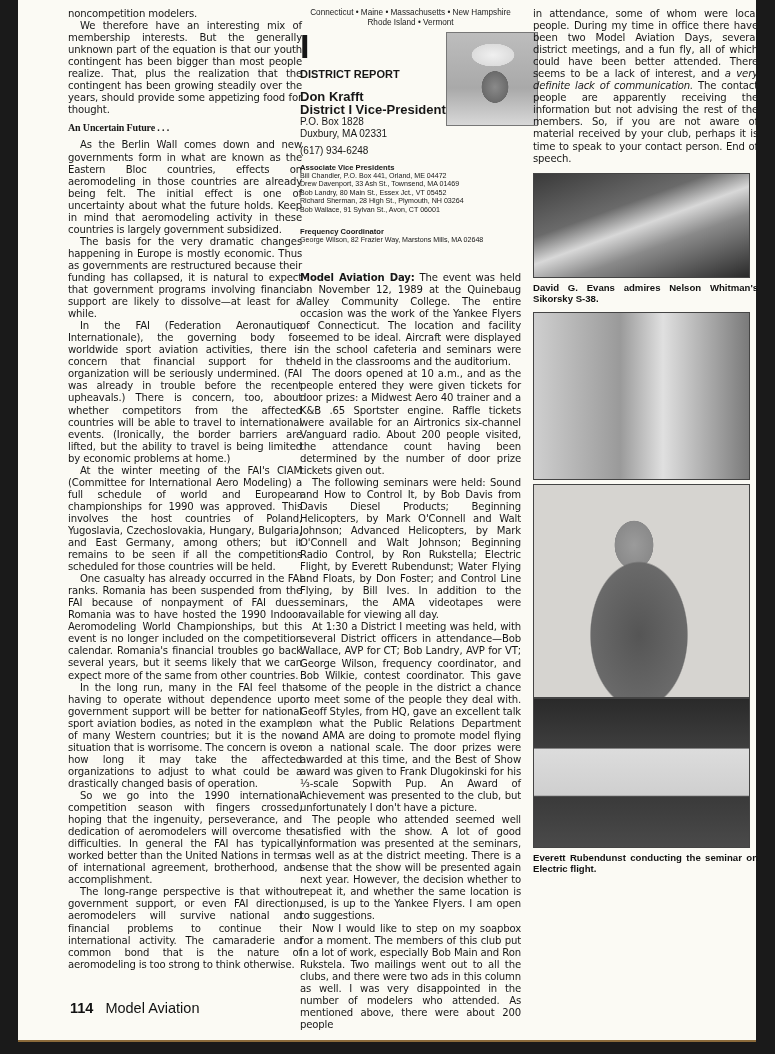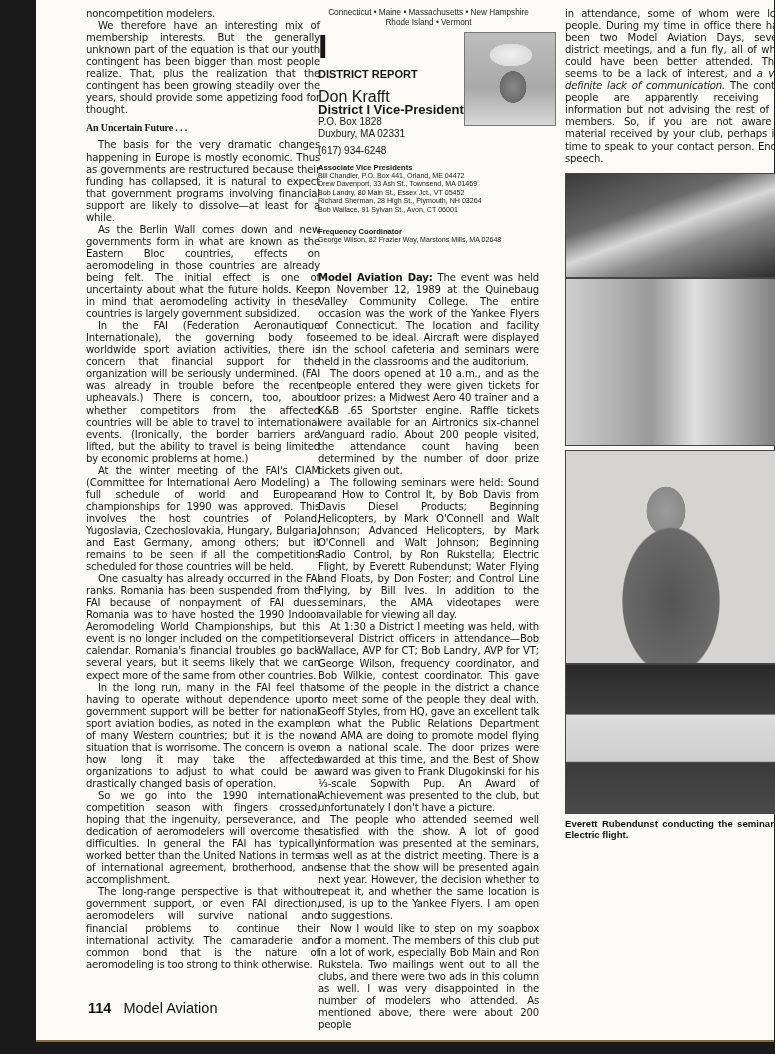--- a/index.html
+++ b/index.html
@@ -6,51 +6,50 @@
   body {
     width: 775px; height: 1054px; overflow: hidden;
     background: #1a1a1a;
     position: relative;
     font-family: "DejaVu Sans", sans-serif;
   }
   .page {
     position: absolute; left: 18px; top: 0; width: 738px; height: 1040px;
     background: #fbfaf4;
     box-shadow: 0 2px 0 #8a6a3a;
-    margin-left: 18px;
   }
   .col {
     position: absolute; top: 8px;
     font-family: "DejaVu Sans", sans-serif;
     font-size: 10.1px; line-height: 12.05px; color: #161616;
     text-align: justify; letter-spacing: -0.15px;
   }
   .col p { margin: 0; text-indent: 12px; }
   .col p.noindent { text-indent: 0; }
   .col h3 {
     margin: 6px 0 5px 0; font-size: 10px; font-weight: bold; text-indent: 0; font-family: Liberation Serif, serif;
   }
   #col1 { left: 50px; width: 234px; }
   #col2 { left: 282px; width: 221px; top: 28px; }
-  #col3 { left: 529px; width: 225px; }
+  #col3 { left: 515px; width: 225px; }
 
   .states {
     font-family: "Liberation Sans", sans-serif; font-size: 8.2px; line-height: 10px;
     text-align: center; color: #222; letter-spacing: 0;
   }
   .district-numeral {
     font-family: "Liberation Sans", sans-serif; font-weight: bold;
     font-size: 34px; line-height: 30px; margin-top: 3px; letter-spacing: 0;
   }
   .report-title {
     font-family: "Liberation Sans", sans-serif; font-weight: bold; font-size: 11px;
     line-height: 18px; margin-top: 4px; letter-spacing: 0;
   }
   .vp-name {
-    font-family: "Liberation Sans", sans-serif; font-weight: normal; font-size: 16px;
+    font-family: "Liberation Sans", sans-serif; font-weight: bold; font-size: 13px;
     line-height: 15px; margin-top: 6px; letter-spacing: 0;
   }
   .vp-title { font-family: "Liberation Sans", sans-serif; font-weight: bold; font-size: 13px; line-height: 12px; letter-spacing: 0;}
   .vp-addr { font-family: "Liberation Sans", sans-serif; font-size: 10px; line-height: 12px; letter-spacing: 0;}
   .vp-phone { font-family: "Liberation Sans", sans-serif; font-size: 10px; line-height: 10px; margin-top: 6px; letter-spacing: 0;}
   .small-head { font-family: "Liberation Sans", sans-serif; font-weight: bold; font-size: 7.6px; line-height: 9px; margin-top: 7px; letter-spacing: 0;}
   .small-line { font-family: "Liberation Sans", sans-serif; font-size: 7.1px; line-height: 8.4px; letter-spacing: 0; text-align: left;}
 
   .headshot {
     position: absolute; left: 146px; top: 24px; width: 90px; height: 92px;
@@ -91,22 +90,22 @@
 </style>
 </head>
 <body>
 
 <div class="page">
 
   <div class="col" id="col1">
     <p class="noindent">noncompetition modelers.</p>
     <p>We therefore have an interesting mix of membership interests. But the generally unknown part of the equation is that our youth contingent has been bigger than most people realize. That, plus the realization that the contingent has been growing steadily over the years, should provide some appetizing food for thought.</p>
     <h3>An Uncertain Future . . .</h3>
+    <p>As the Berlin Wall comes down and new governments form in what are known as the Eastern Bloc countries, effects on aeromodeling in those countries are already being felt. The initial effect is one of uncertainty about what the future holds. Keep in mind that aeromodeling activity in these countries is largely government subsidized.</p>
     <p>The basis for the very dramatic changes happening in Europe is mostly economic. Thus as governments are restructured because their funding has collapsed, it is natural to expect that government programs involving financial support are likely to dissolve—at least for a while.</p>
-    <p>As the Berlin Wall comes down and new governments form in what are known as the Eastern Bloc countries, effects on aeromodeling in those countries are already being felt. The initial effect is one of uncertainty about what the future holds. Keep in mind that aeromodeling activity in these countries is largely government subsidized.</p>
     <p>In the FAI (Federation Aeronautique Internationale), the governing body for worldwide sport aviation activities, there is concern that financial support for the organization will be seriously undermined. (FAI was already in trouble before the recent upheavals.) There is concern, too, about whether competitors from the affected countries will be able to travel to international events. (Ironically, the border barriers are lifted, but the ability to travel is being limited by economic problems at home.)</p>
     <p>At the winter meeting of the FAI's CIAM (Committee for International Aero Modeling) a full schedule of world and European championships for 1990 was approved. This involves the host countries of Poland, Yugoslavia, Czechoslovakia, Hungary, Bulgaria, and East Germany, among others; but it remains to be seen if all the competitions scheduled for those countries will be held.</p>
     <p>One casualty has already occurred in the FAI ranks. Romania has been suspended from the FAI because of nonpayment of FAI dues. Romania was to have hosted the 1990 Indoor Aeromodeling World Championships, but this event is no longer included on the competition calendar. Romania's financial troubles go back several years, but it seems likely that we can expect more of the same from other countries.</p>
     <p>In the long run, many in the FAI feel that having to operate without dependence upon government support will be better for national sport aviation bodies, as noted in the example of many Western countries; but it is the now situation that is worrisome. The concern is over how long it may take the affected organizations to adjust to what could be a drastically changed basis of operation.</p>
     <p>So we go into the 1990 international competition season with fingers crossed, hoping that the ingenuity, perseverance, and dedication of aeromodelers will overcome the difficulties. In general the FAI has typically worked better than the United Nations in terms of international agreement, brotherhood, and accomplishment.</p>
     <p>The long-range perspective is that without government support, or even FAI direction, aeromodelers will survive national and financial problems to continue their international activity. The camaraderie and common bond that is the nature of aeromodeling is too strong to think otherwise.</p>
   </div>
 
   <div class="col" id="col2" style="top:28px;">
     <div class="header-block" style="margin-top:-20px;">
@@ -134,20 +133,21 @@
     <p>The following seminars were held: Sound and How to Control It, by Bob Davis from Davis Diesel Products; Beginning Helicopters, by Mark O'Connell and Walt Johnson; Advanced Helicopters, by Mark O'Connell and Walt Johnson; Beginning Radio Control, by Ron Rukstella; Electric Flight, by Everett Rubendunst; Water Flying and Floats, by Don Foster; and Control Line Flying, by Bill Ives. In addition to the seminars, the AMA videotapes were available for viewing all day.</p>
     <p>At 1:30 a District I meeting was held, with several District officers in attendance—Bob Wallace, AVP for CT; Bob Landry, AVP for VT; George Wilson, frequency coordinator, and Bob Wilkie, contest coordinator. This gave some of the people in the district a chance to meet some of the people they deal with. Geoff Styles, from HQ, gave an excellent talk on what the Public Relations Department and AMA are doing to promote model flying on a national scale. The door prizes were awarded at this time, and the Best of Show award was given to Frank Dlugokinski for his ⅓-scale Sopwith Pup. An Award of Achievement was presented to the club, but unfortunately I don't have a picture.</p>
     <p>The people who attended seemed well satisfied with the show. A lot of good information was presented at the seminars, as well as at the district meeting. There is a sense that the show will be presented again next year. However, the decision whether to repeat it, and whether the same location is used, is up to the Yankee Flyers. I am open to suggestions.</p>
     <p>Now I would like to step on my soapbox for a moment. The members of this club put in a lot of work, especially Bob Main and Ron Rukstela. Two mailings went out to all the clubs, and there were two ads in this column as well. I was very disappointed in the number of modelers who attended. As mentioned above, there were about 200 people</p>
   </div>
 
   <div class="col" id="col3">
     <p class="noindent"><span>in attendance, some of whom were local people. During my time in office there have been two Model Aviation Days, several district meetings, and a fun fly, all of which could have been better attended. There seems to be a lack of interest, and </span><em>a very definite lack of communication.</em><span> The contact people are apparently receiving the information but not advising the rest of the members. So, if you are not aware of material received by your club, perhaps it is time to speak to your contact person. End of speech.</span></p>
 
     <div class="photo photo-1"></div>
+    <div class="caption">David G. Evans admires Nelson Whitman's Sikorsky S-38.</div>
 
     <div class="photo photo-2"></div>
 
     <div class="photo photo-3"></div>
 
     <div class="photo photo-4"></div>
     <div class="caption">Everett Rubendunst conducting the seminar on Electric flight.</div>
   </div>
 
   <div class="folio">

